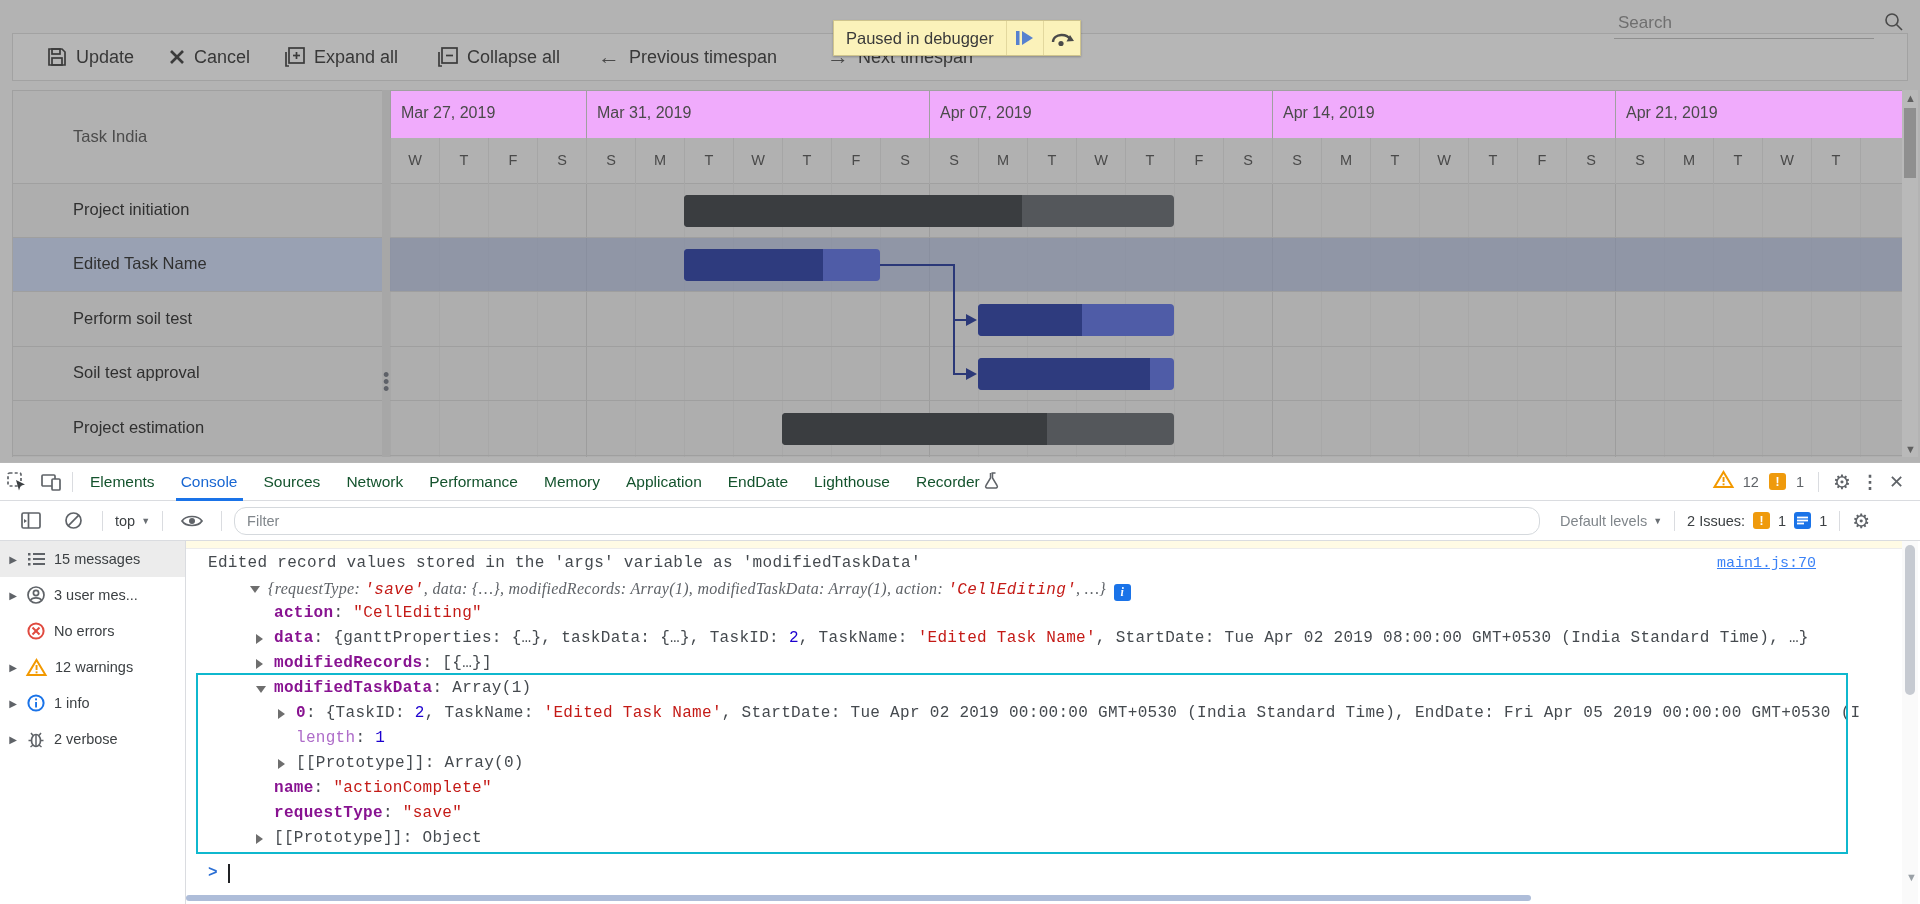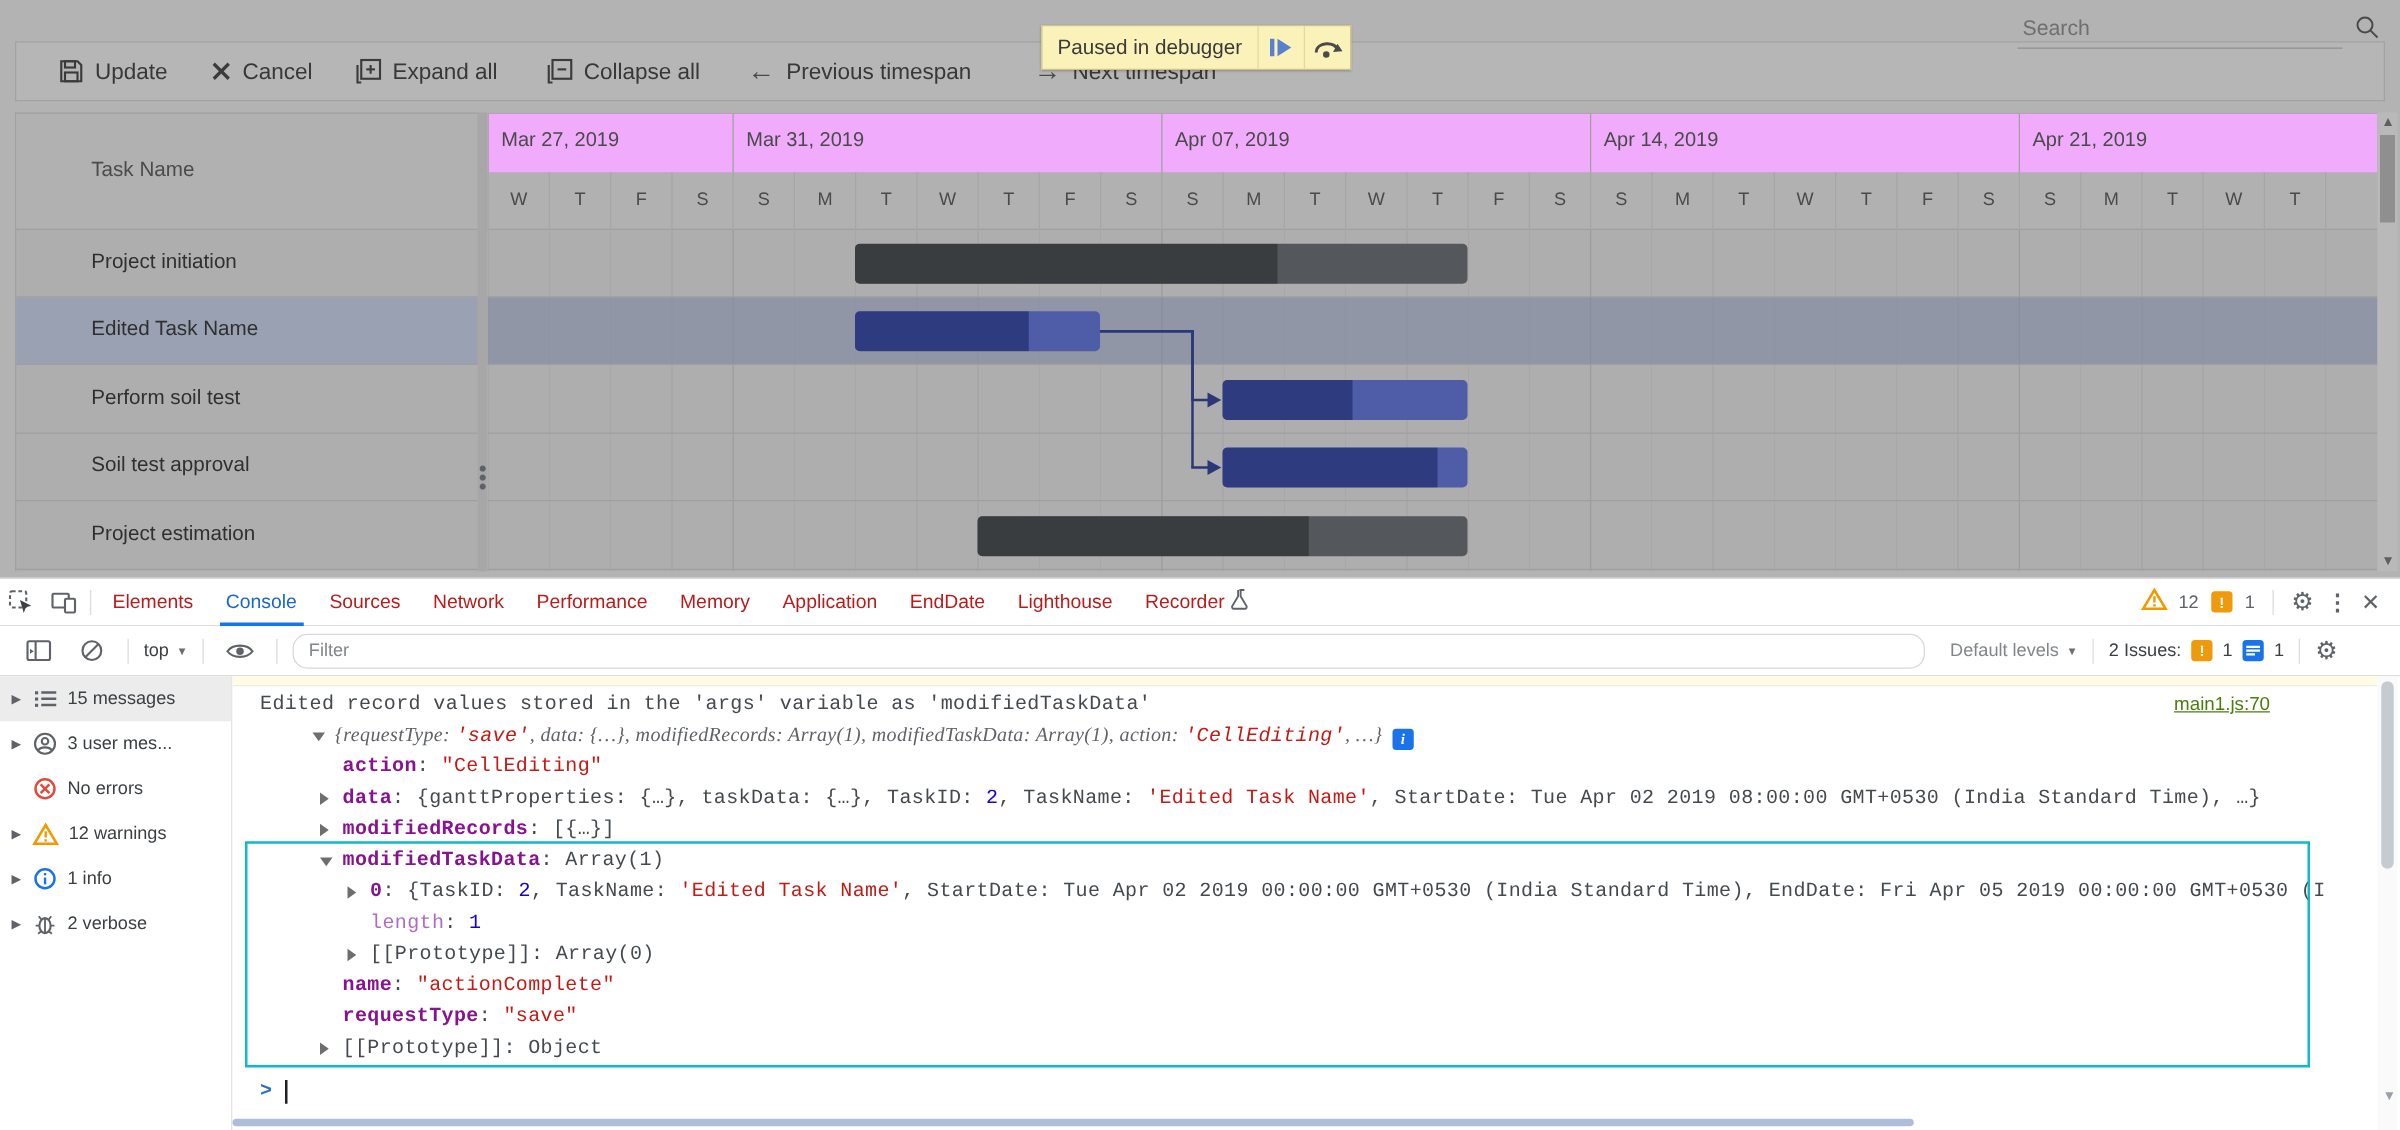--- a/index.html
+++ b/index.html
@@ -54,21 +54,21 @@
   
   #g-scroll{position:absolute;left:1890px;top:0;width:16px;height:367px;background:#b9b9b9;}
   #g-scroll .thumb{position:absolute;left:2px;top:18px;width:12px;height:70px;background:#8f8f8f;}
   #g-scroll .tri{position:absolute;left:3px;color:#5f5f5f;font-size:11px;}
   
   #devtools{position:absolute;left:0;top:462px;width:1920px;height:442px;background:#fff;border-top:1px solid #b7b7b7;box-sizing:border-box;}
   #dt-tabbar{position:absolute;left:0;top:0;width:1920px;height:38px;background:#fff;border-bottom:1px solid #dadce0;
      display:flex;align-items:center;box-sizing:border-box;}
   .dt-icon{width:34px;height:30px;display:flex;align-items:center;justify-content:center;color:#5f6368;}
   .vsep{width:1px;height:20px;background:#dadce0;margin:0 4px;}
-  .dt-tab{height:38px;display:flex;align-items:center;padding:0 13px;font-size:15.5px;color:#b91c1c;position:relative;white-space:nowrap;}
+  .dt-tab{height:38px;display:flex;align-items:center;padding:0 13px;font-size:15.5px;color:#14532d;position:relative;white-space:nowrap;}
   .dt-tab.active{color:#1967d2;}
   .dt-tab.active::after{content:"";position:absolute;left:8px;right:8px;bottom:0;height:3px;background:#1a73e8;}
   #tab-right{margin-left:auto;display:flex;align-items:center;gap:10px;padding-right:16px;}
   .cnt{font-size:14.5px;color:#5f6368;}
   .badge-orange{width:17px;height:17px;border-radius:3px;background:#ef9a0c;color:#fff;font-size:12px;font-weight:bold;
      display:flex;align-items:center;justify-content:center;}
   .badge-blue{width:17px;height:17px;border-radius:3px;background:#1a73e8;display:flex;align-items:center;justify-content:center;}
   .gear{font-size:20px;color:#5f6368;line-height:1;}
   #dt-toolbar{position:absolute;left:0;top:38px;width:1920px;height:40px;background:#fff;border-bottom:1px solid #dadce0;
      display:flex;align-items:center;box-sizing:border-box;padding:0 14px;gap:8px;}
@@ -88,22 +88,22 @@
      font-size:16px;letter-spacing:.3px;}
   .cl{position:relative;height:25px;line-height:25px;white-space:nowrap;}
   .cl .arr{position:absolute;top:8px;width:0;height:0;}
   .arr.r{border-top:5px solid transparent;border-bottom:5px solid transparent;border-left:7px solid #6e6e6e;}
   .arr.v{border-left:5px solid transparent;border-right:5px solid transparent;border-top:7px solid #6e6e6e;top:10px;}
   .seg-d{color:#454a4f;} .seg-g{color:#5f6368;font-family:Liberation Serif, serif;} .seg-s{color:#c41a16;} .seg-n{color:#1c00cf;}
   .seg-k{color:#881391;font-weight:bold;} .seg-kf{color:#ae6cc9;}
   .cl.ital{font-style:italic;}
   .ibadge{display:inline-block;width:17px;height:17px;border-radius:3px;background:#1a73e8;color:#fff;
      font-size:12px;line-height:17px;text-align:center;font-style:italic;font-weight:bold;vertical-align:-2px;margin-left:8px;font-family:"Liberation Serif",serif;}
-  #src-link{position:absolute;top:10px;right:86px;font-family:Liberation Sans, sans-serif;
-     font-size:15px;color:#4d7c0f;text-decoration:underline;line-height:25px;}
+  #src-link{position:absolute;top:10px;right:86px;font-family:Liberation Mono, monospace;
+     font-size:15px;color:#3b82f6;text-decoration:underline;line-height:25px;}
   #hl-box{position:absolute;left:10px;top:132px;width:1648px;height:177px;border:2px solid #0fb8ce;pointer-events:none;}
   #prompt-row{position:absolute;left:0px;top:320px;height:25px;font-family:"Liberation Mono","DejaVu Sans Mono",monospace;font-size:16px;line-height:25px;}
   #prompt-chevron{position:absolute;left:22px;color:#2b6fd4;font-weight:bold;}
   #prompt-cursor{position:absolute;left:42px;top:3px;width:1.5px;height:19px;background:#202124;}
   #c-scroll{position:absolute;left:1902px;top:0;width:16px;height:364px;background:#fafafa;}
   #c-scroll .thumb{position:absolute;left:3px;top:4px;width:10px;height:150px;background:#c6cad1;border-radius:5px;}
   #c-scroll .tri{position:absolute;left:4px;bottom:22px;color:#9aa0a6;font-size:11px;}
   #h-scroll{position:absolute;left:186px;bottom:3px;width:1716px;height:8px;}
   #h-scroll .thumb{position:absolute;left:0px;top:1px;width:1345px;height:6px;background:#aebdd9;border-radius:3px;}
   svg{overflow:visible;}
@@ -189,21 +189,21 @@
             <path d="M2 13 C2 4, 18 4, 19 11" fill="none" stroke="#4a4a4a" stroke-width="2.4"></path>
             <polygon points="19,6 23,12 15.5,12.5" fill="#4a4a4a"></polygon>
             <circle cx="10" cy="14.5" r="2.6" fill="#4a4a4a"></circle>
           </svg>
       </div>
     </div>
 
     <div id="gantt">
       <div id="grid-left">
         <div id="hdr-left">
-          <span class="txt">Task Name</span>
+          <span class="txt">Task India</span>
         </div>
         <div id="left-rows">
             <div class="lrow" style="top:94px">
               <span class="txt">Project initiation</span>
             </div>
             <div class="lrow sel-left" style="top:148.4px">
               <span class="txt">Edited Task Name</span>
             </div>
             <div class="lrow" style="top:202.8px">
               <span class="txt">Perform soil test</span>

